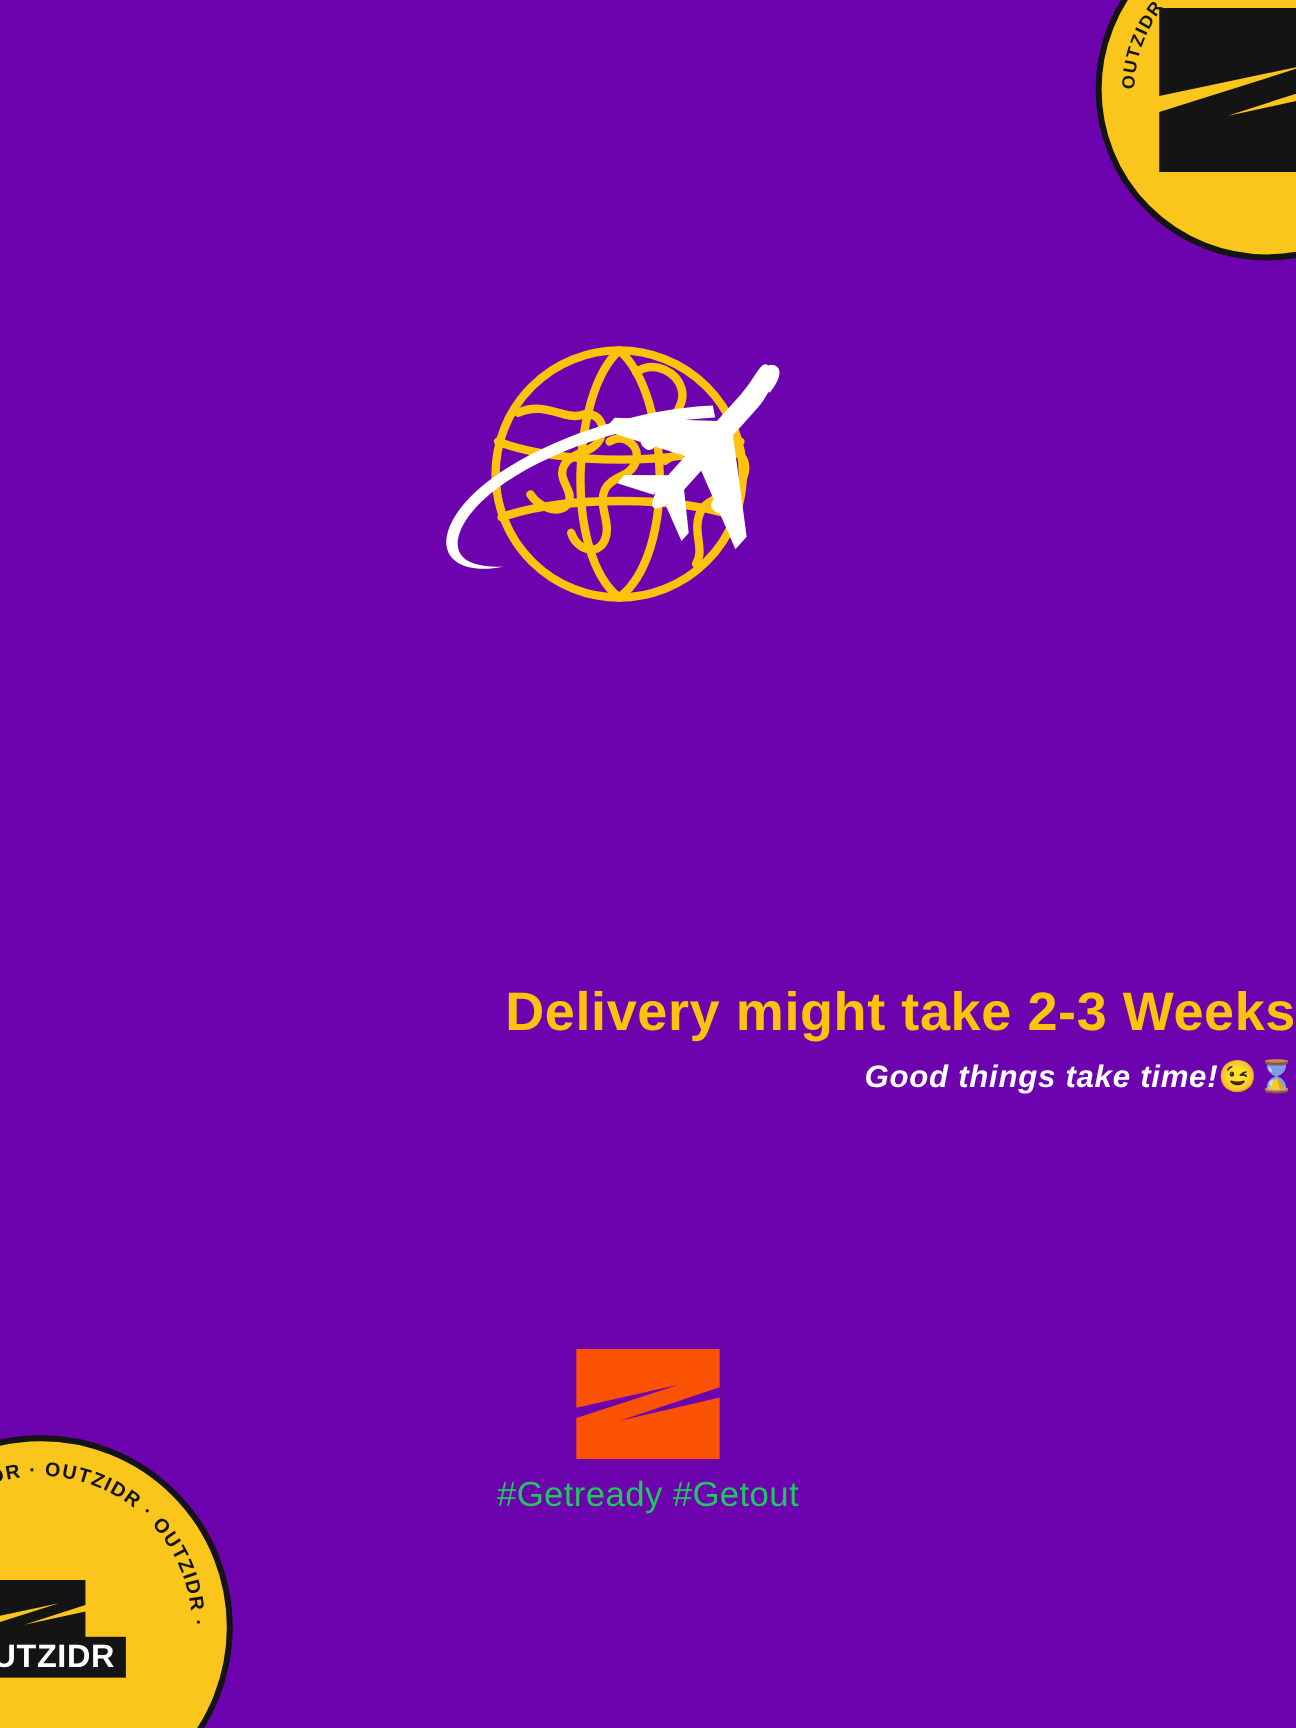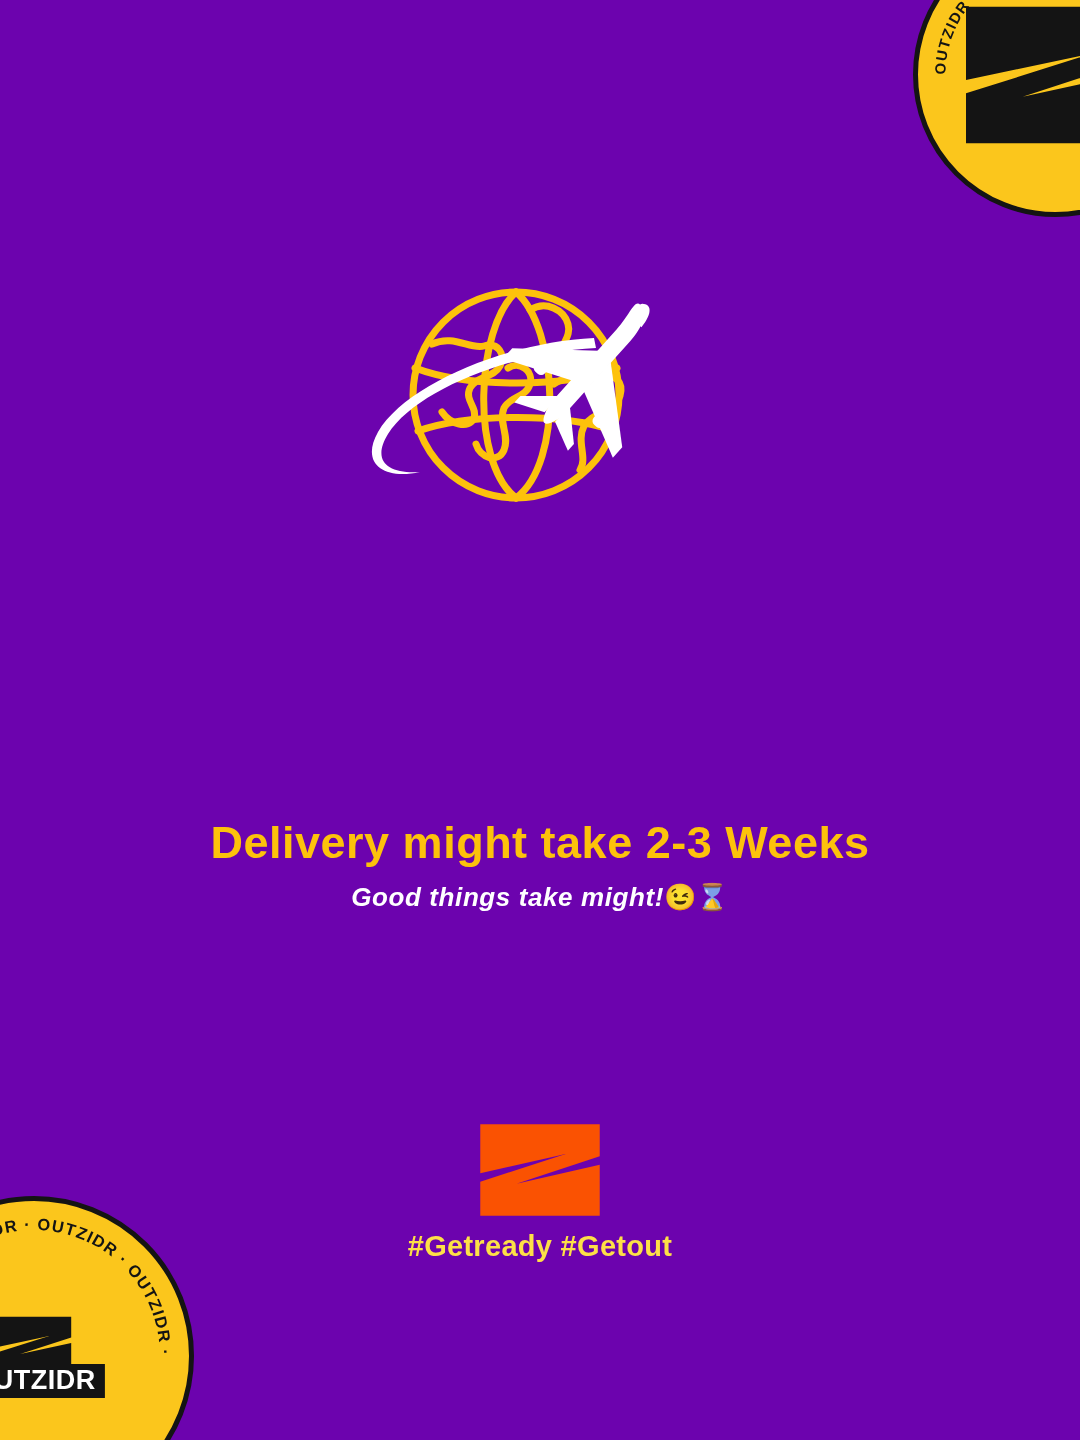--- a/index.html
+++ b/index.html
@@ -128,21 +128,21 @@
     letter-spacing: 3px;
     line-height: 1.1;
     margin-top: 32px;
   }
 
   .delivery-block {
     position: absolute;
     left: 0;
     right: 0;
     top: 818px;
-    text-align: center;
+    text-align: right;
   }
   .line-delivery {
     color: #FDC20B;
     font-size: 45px;
     font-weight: 700;
     letter-spacing: 0.5px;
     line-height: 1.1;
   }
   .line-goodthings {
     color: #ffffff;
@@ -160,23 +160,23 @@
     left: 0;
     right: 0;
     top: 1122px;
     display: flex;
     flex-direction: column;
     align-items: center;
   }
   .footer-z { width: 128px; height: 96px; display: block; }
   .footer-tag {
     margin-top: 12px;
-    color: #fde047;
+    color: #22c55e;
     font-size: 29px;
-    font-weight: 700;
+    font-weight: 400;
     letter-spacing: 0.3px;
   }
 </style>
 </head>
 <body>
 
 <div class="poster">
 
   <div class="badge badge-tr">
     <div class="ring">
@@ -239,21 +239,21 @@
         <rect x="-30" y="4" width="11" height="17" rx="5"></rect>
         <rect x="19" y="4" width="11" height="17" rx="5"></rect>
       </g>
     </svg>
   </div>
 
 
   <div class="delivery-block">
     <div class="line-delivery">Delivery might take 2-3 Weeks</div>
     <div class="line-goodthings">
-      <span>Good things take might!</span><span class="emoji">😉⌛</span>
+      <span>Good things take time!</span><span class="emoji">😉⌛</span>
     </div>
   </div>
 
   <div class="footer">
     <svg class="footer-z" viewBox="0 0 120 90">
       <path d="M 4,2 L 116,2 L 116,32 L 38,58 L 116,40 L 116,88 L 4,88 L 4,56 L 84,30 L 4,48 Z" fill="#FA5202"></path>
     </svg>
     <div class="footer-tag">#Getready #Getout</div>
   </div>
 

